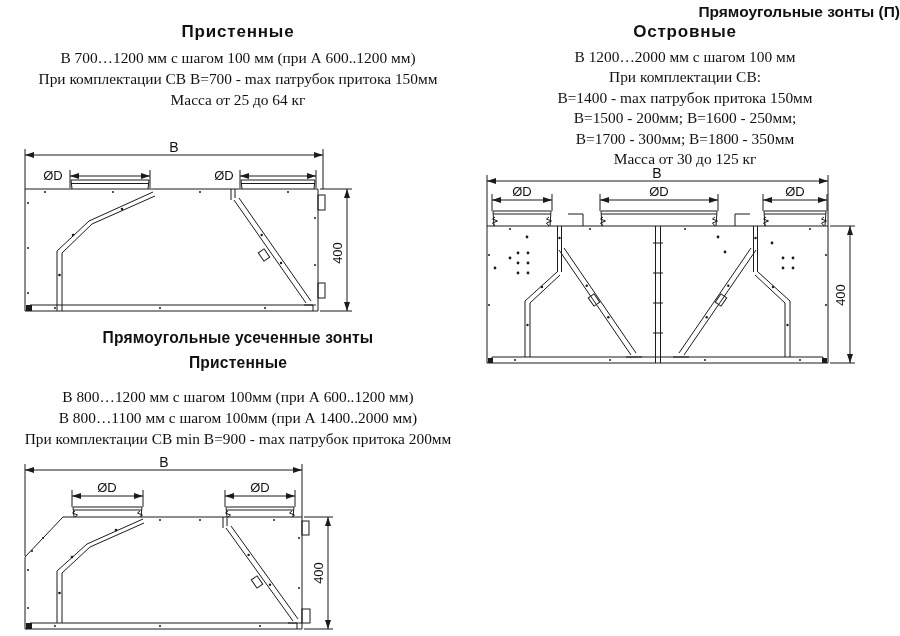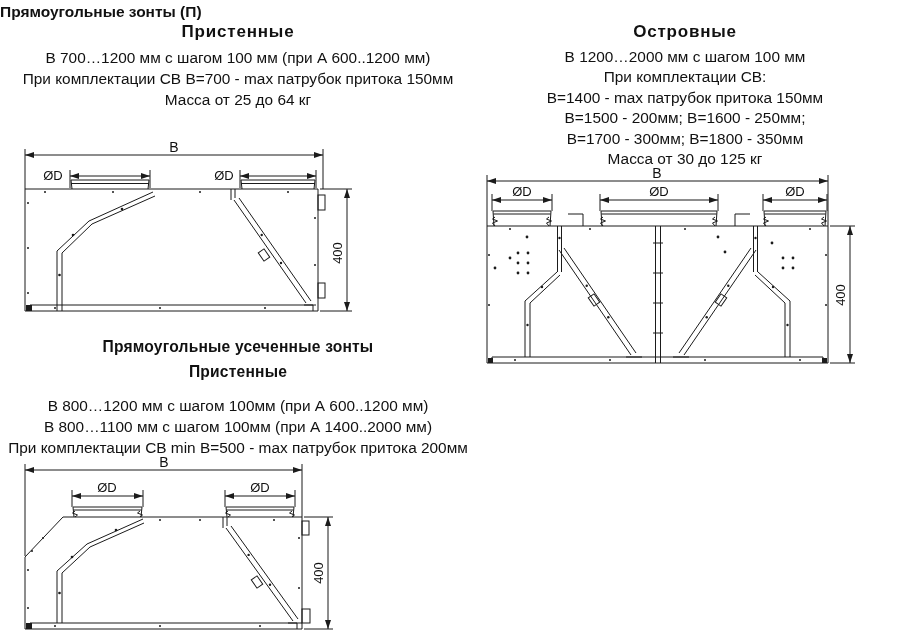--- a/index.html
+++ b/index.html
@@ -2,34 +2,34 @@
 <html><head>
 <meta charset="utf-8">
 <style>
   html,body{margin:0;padding:0;background:#fff;}
   .page{
     position:relative;width:900px;height:636px;background:#ffffff;overflow:hidden;
     font-family:"Liberation Sans","DejaVu Sans",sans-serif;color:#111;
     -webkit-font-smoothing:antialiased;
   }
   .title{
-    position:absolute;top:3px;left:0;right:0;margin:0;text-align:left;
+    position:absolute;top:3px;left:0;right:0;margin:0;text-align:right;
     font-size:15.5px;font-weight:bold;
   }
   .spec-block{position:absolute;}
   .sec-wall{top:22px;left:0;width:476px;}
   .sec-island{top:22px;left:496px;width:378px;}
   .sec-trunc{top:325px;left:0;width:476px;}
   .spec-block h2{
     margin:0 0 5px;text-align:center;font-size:17px;font-weight:bold;letter-spacing:.8px;
   }
   .sec-trunc h2{font-size:15.6px;letter-spacing:.2px;}
-  .sec-trunc h2.main{margin:13px 0 7px;}
+  .sec-trunc h2.main{margin:4px 0 7px;}
   .sec-trunc h2.sub{margin:0 0 14px;}
-  .spec-line{margin:0;text-align:center;font-size:15.4px;line-height:21px;}
+  .spec-line{margin:0;text-align:center;font-size:15.4px;line-height:21px;font-family:Liberation Serif, serif;}
   .sec-island .spec-line{line-height:20.4px;}
   svg.drawing{position:absolute;overflow:visible;}
   #dwg-wall{left:10px;top:143px;}
   #dwg-island{left:470px;top:165px;}
   #dwg-trunc{left:10px;top:458px;}
   svg .ln{stroke:#1b1b1b;stroke-width:1;fill:none;}
   svg .ar{fill:#1b1b1b;stroke:none;}
   svg .dot{fill:#1b1b1b;stroke:none;}
   svg .lbl{font-family:"Liberation Sans","DejaVu Sans",sans-serif;font-size:13px;fill:#111;}
   svg .lblB{font-size:14px;}
@@ -56,21 +56,21 @@
     <p class="spec-line">В=1500 - 200мм; В=1600 - 250мм;</p>
     <p class="spec-line">В=1700 - 300мм; В=1800 - 350мм</p>
     <p class="spec-line">Масса от 30 до 125 кг</p>
   </section>
 
   <section class="spec-block sec-trunc">
     <h2 class="main">Прямоугольные усеченные зонты</h2>
     <h2 class="sub">Пристенные</h2>
     <p class="spec-line">В 800…1200 мм с шагом 100мм (при А 600..1200 мм)</p>
     <p class="spec-line">В 800…1100 мм с шагом 100мм (при А 1400..2000 мм)</p>
-    <p class="spec-line">При комплектации СВ min В=500 - max патрубок притока 200мм</p>
+    <p class="spec-line">При комплектации СВ min В=900 - max патрубок притока 200мм</p>
   </section>
 
   <svg id="dwg-wall" class="drawing" width="345" height="185" viewBox="0 0 345 185">
     <g>
       <line class="ln" x1="15" y1="12" x2="313" y2="12"></line>
       <polygon class="ar" points="15,12 24,9 24,15"></polygon>
       <polygon class="ar" points="313,12 304,9 304,15"></polygon>
       <line class="ln" x1="15" y1="6" x2="15" y2="46"></line>
       <line class="ln" x1="313" y1="6" x2="313" y2="46"></line>
       <text class="lbl lblB" x="164" y="9" text-anchor="middle">B</text>

